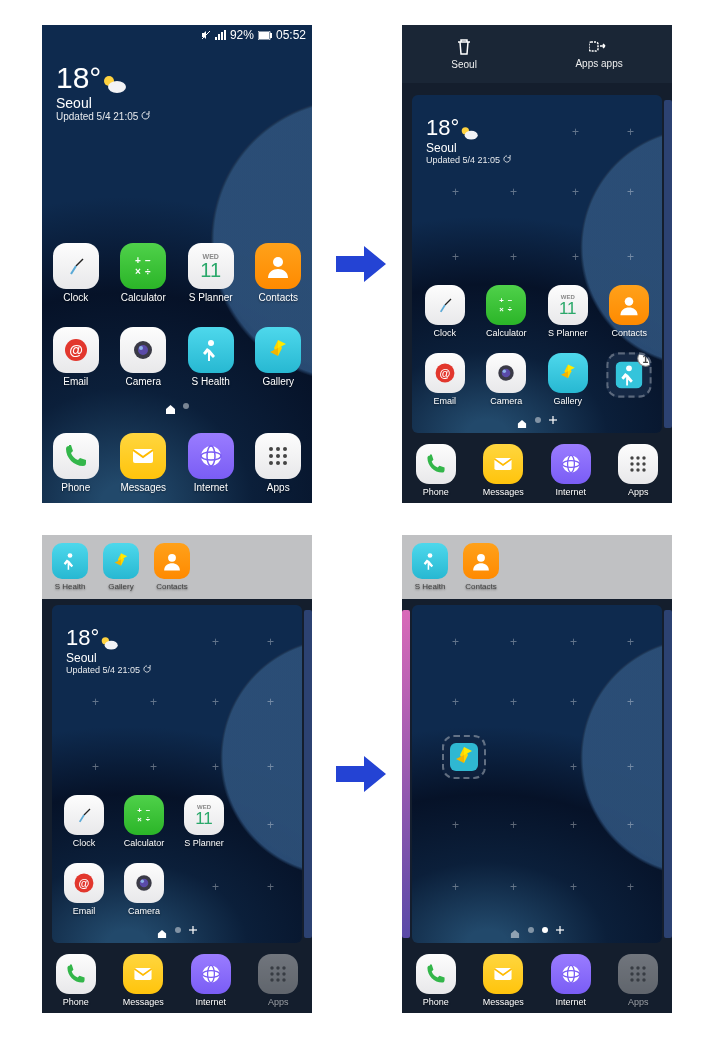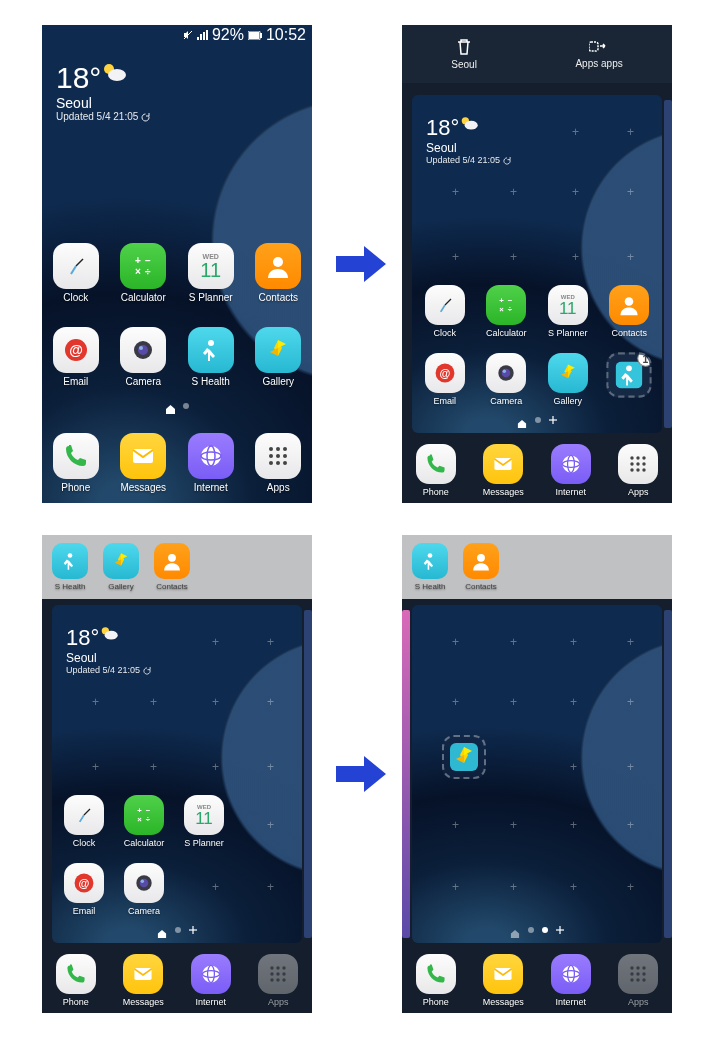--- a/index.html
+++ b/index.html
@@ -29,31 +29,31 @@
   .wave{
     position:absolute; inset:0; pointer-events:none;
     background:
       radial-gradient(circle at 115% 45%, rgba(70,120,175,.55) 0 34%, transparent 35%),
       radial-gradient(circle at 118% 40%, rgba(10,25,45,.9) 0 36%, transparent 37%);
     mix-blend-mode: lighten;
   }
   
   .status {
     position: absolute; top:0; left:0; right:0; height:20px;
-    color:#fff; font-size:16px; display:flex; justify-content:flex-end; align-items:center;
+    color:#fff; font-size:12px; display:flex; justify-content:flex-end; align-items:center;
     padding-right:6px; gap:4px;
   }
   .status svg{flex-shrink:0}
   
   .weather { position:absolute; left:14px; color:#fff; }
   .weather.big{top:36px}
   .weather.small{top:90px}
-  .weather .temp{font-size:30px; font-weight:300; display:flex; align-items:flex-start; }
+  .weather .temp{font-size:30px; font-weight:300; display:flex; align-items:flex-end; }
   .weather .city{font-size:14px}
-  .weather .updated{font-size:10px; opacity:.9; display:flex; align-items:flex-end; gap:3px}
+  .weather .updated{font-size:10px; opacity:.9; display:flex; align-items:flex-start; gap:3px}
   
   .editbar{position:absolute; top:0;left:0;right:0;height:58px;background:#1a2636;display:flex;justify-content:space-around;align-items:center}
   .editbtn{color:#eee;font-size:10px;text-align:center;display:flex;flex-direction:column;align-items:center;gap:3px}
   
   .tray{position:absolute;top:0;left:0;right:0;height:64px;background:#c0c1c3;display:flex;align-items:center;gap:3px;padding:0 4px}
   .tray .app .label{color:#444;font-size:8px;}
   .tray .app .tile{width:36px;height:36px;border-radius:10px}
   
   .pager{position:absolute;left:0;right:0;display:flex;justify-content:center;gap:8px;align-items:center}
   .pager.big{bottom:92px}
@@ -109,21 +109,21 @@
       </svg>
     <svg width="11" height="10" viewBox="0 0 11 10">
         <path d="M0 10h2V7H0zM3 10h2V4H3zM6 10h2V2H6zM9 10h2V0H9z" fill="#fff"></path>
       </svg>
     <span>92%</span>
     <svg width="14" height="9" viewBox="0 0 14 9">
         <rect x="0" y="0" width="12" height="9" rx="1" fill="none" stroke="#fff"></rect>
         <rect x="1" y="1" width="10" height="7" fill="#fff"></rect>
         <rect x="12" y="2" width="2" height="5" fill="#fff"></rect>
       </svg>
-    <span>10:52</span>
+    <span>05:52</span>
   </div>
   <div class="weather big">
     <div class="temp">
         <span>18°</span>
       <svg width="26" height="22" viewBox="0 0 26 22">
           <circle cx="8" cy="8" r="5" fill="#ffd23f"></circle>
           <ellipse cx="16" cy="14" rx="9" ry="6" fill="#f3f3f5"></ellipse>
         </svg>
     </div>
     <div class="city">Seoul</div>

